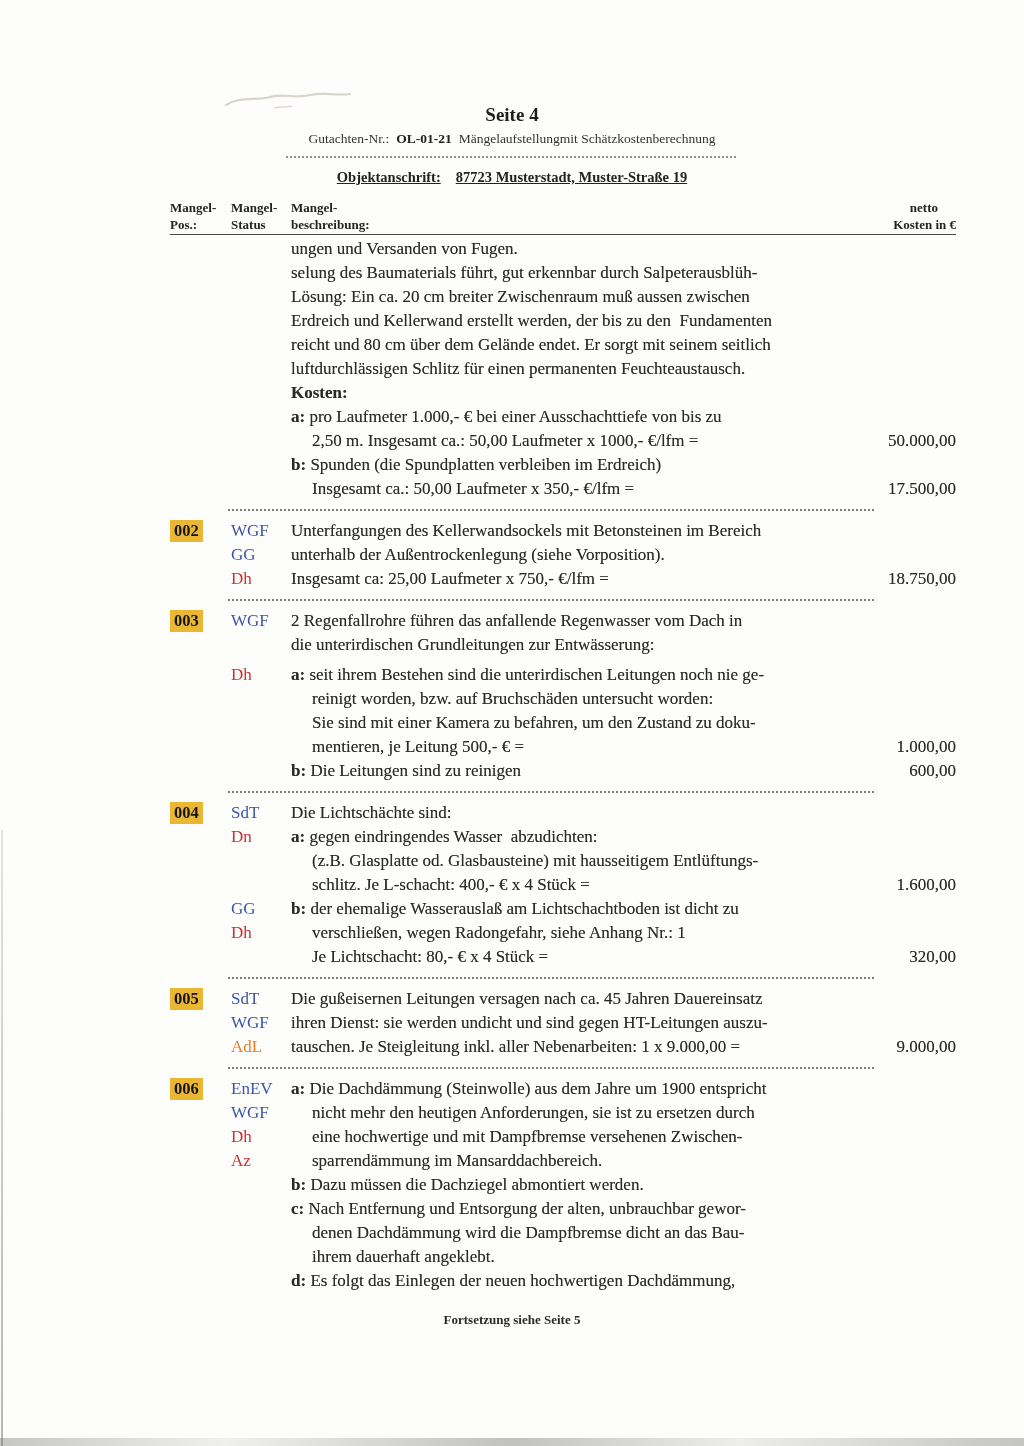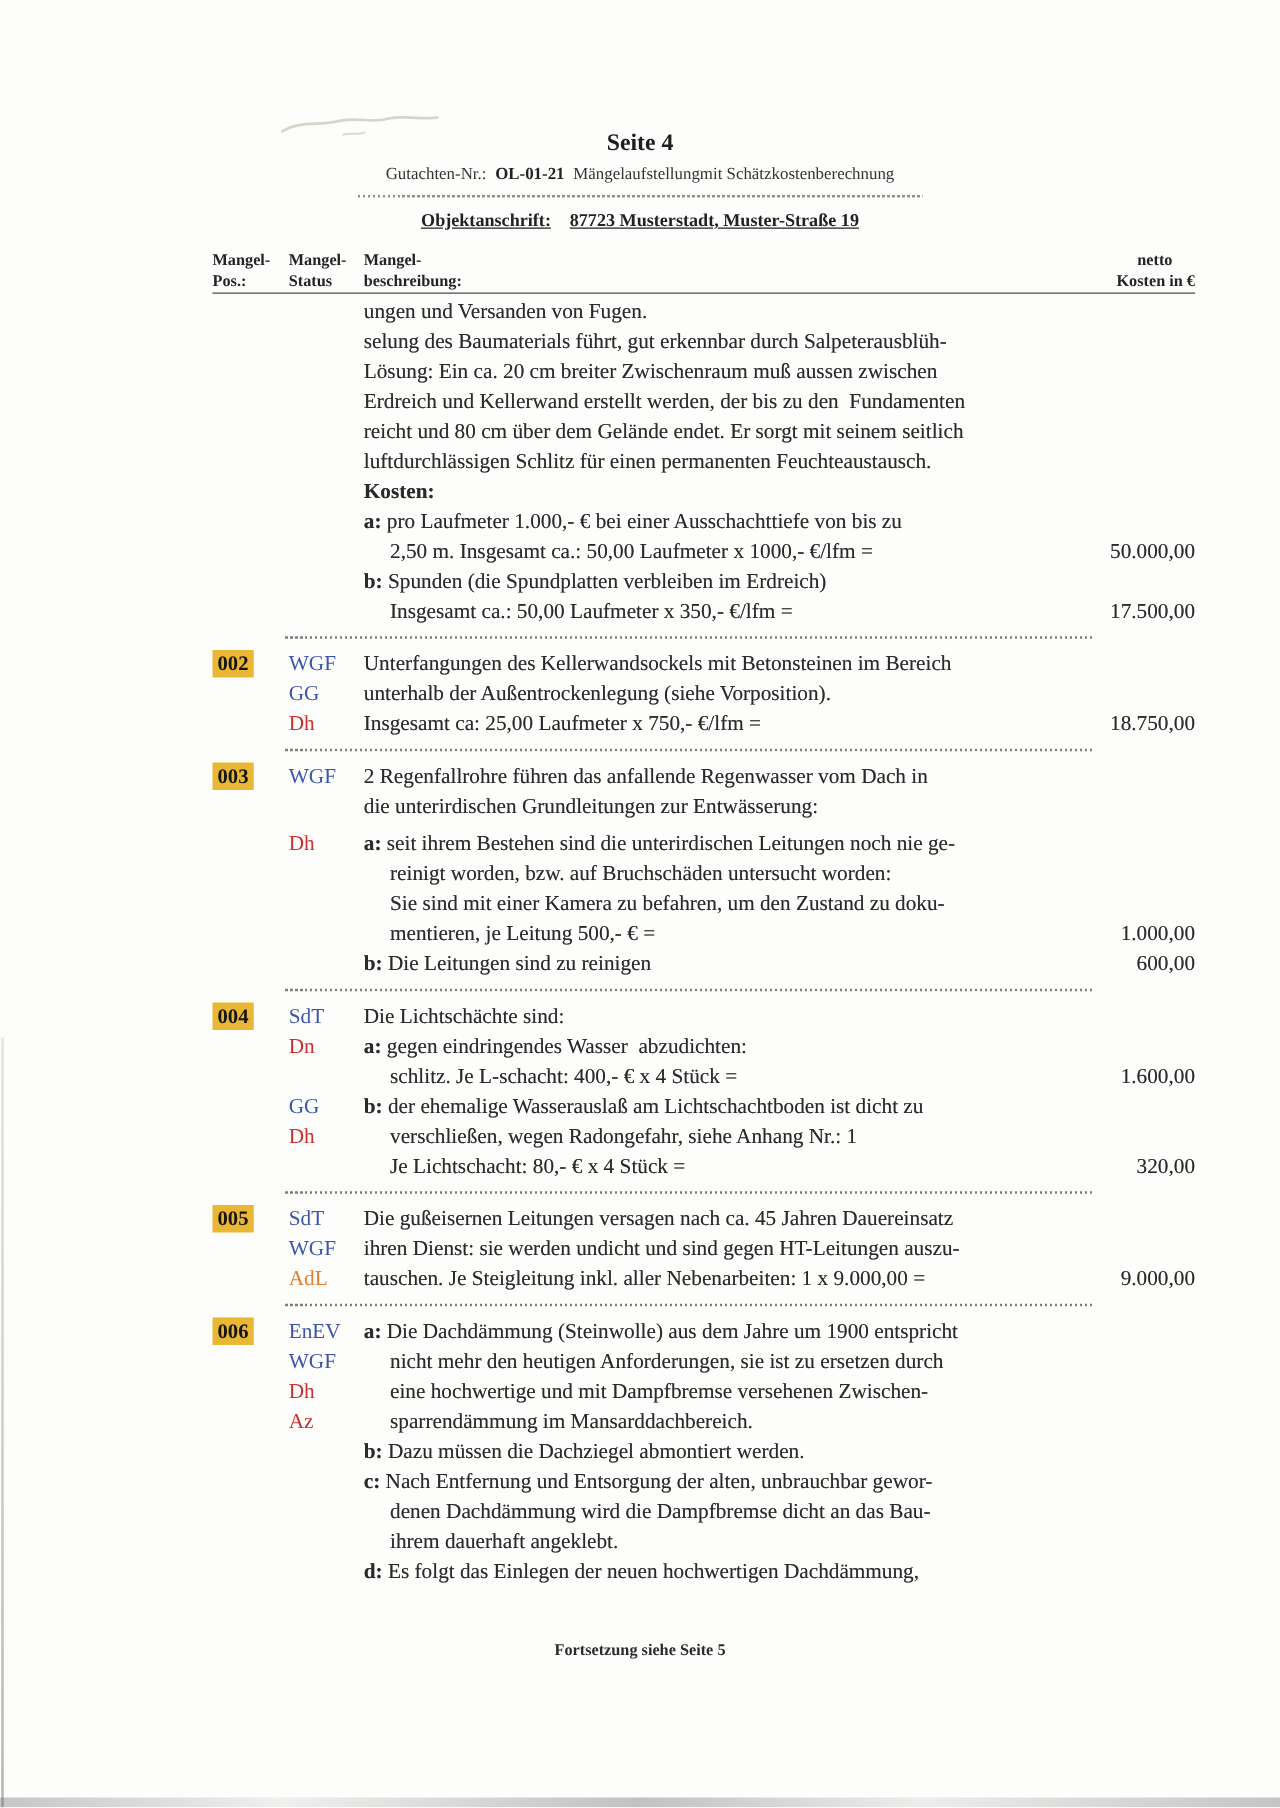--- a/index.html
+++ b/index.html
@@ -238,20 +238,26 @@
           </div>
           <div class="row">
             <div class="cell-pos"></div>
             <div class="cell-status sc-red">Dn</div>
             <div class="cell-text"><span class="bp">a: </span>gegen eindringendes Wasser  abzudichten:</div>
             <div class="cell-cost"></div>
           </div>
           <div class="row">
             <div class="cell-pos"></div>
             <div class="cell-status"></div>
+            <div class="cell-text ind">(z.B. Glasplatte od. Glasbausteine) mit hausseitigem Entlüftungs-</div>
+            <div class="cell-cost"></div>
+          </div>
+          <div class="row">
+            <div class="cell-pos"></div>
+            <div class="cell-status"></div>
             <div class="cell-text ind">schlitz. Je L-schacht: 400,- € x 4 Stück =</div>
             <div class="cell-cost">1.600,00</div>
           </div>
           <div class="row">
             <div class="cell-pos"></div>
             <div class="cell-status sc-blue">GG</div>
             <div class="cell-text"><span class="bp">b: </span>der ehemalige Wasserauslaß am Lichtschachtboden ist dicht zu</div>
             <div class="cell-cost"></div>
           </div>
           <div class="row">

